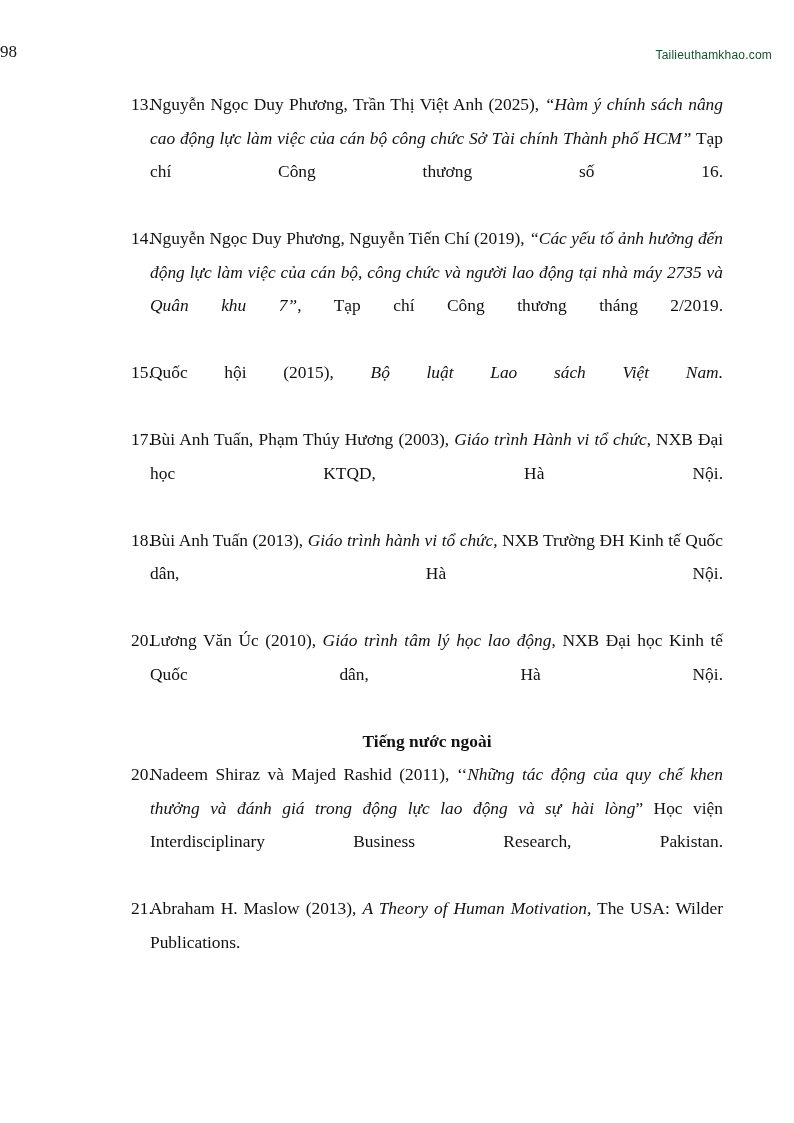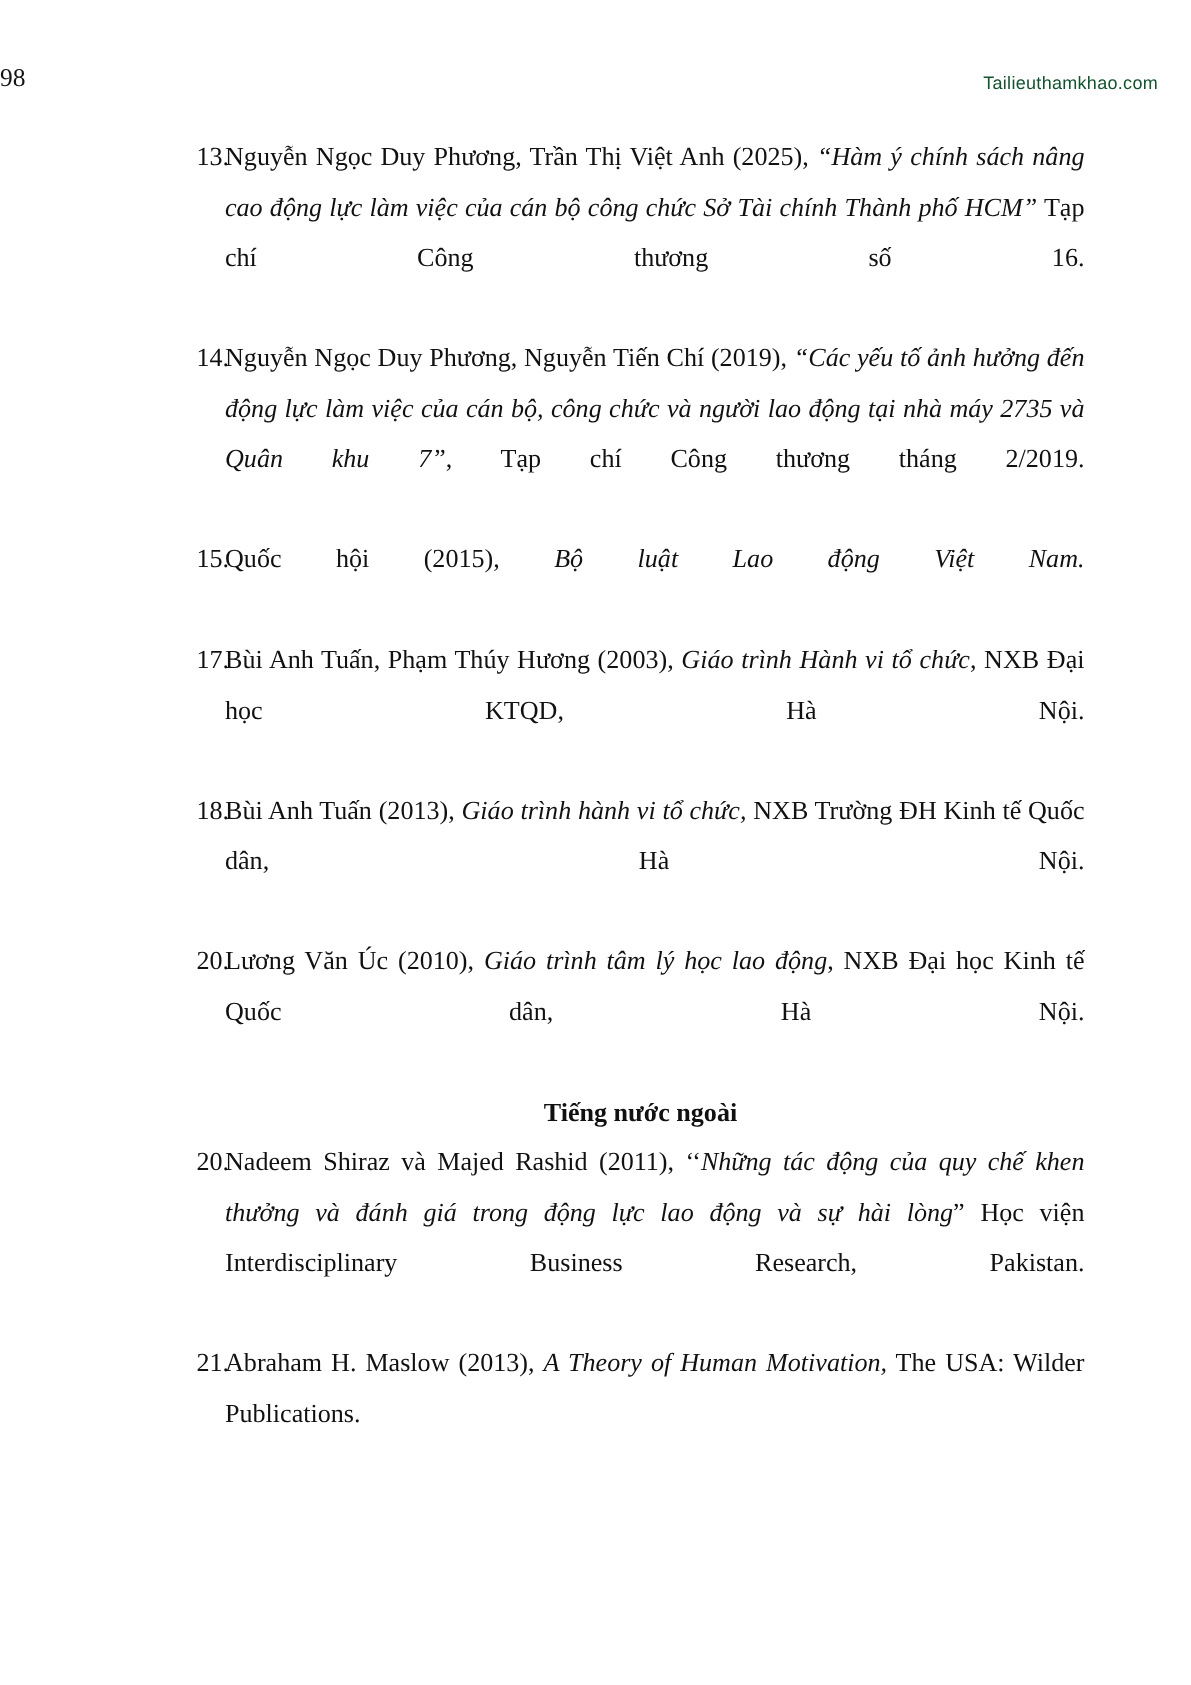--- a/index.html
+++ b/index.html
@@ -93,21 +93,21 @@
 <div class="page">
 
   <div class="watermark">Tailieuthamkhao.com</div>
 
   <div class="page-number">98</div>
 
   <div class="content">
 
   <p class="ref"><span class="num">13.</span><span>Nguyễn Ngọc Duy Phương, Trần Thị Việt Anh (2025), </span><span class="it">“Hàm ý chính sách nâng cao động lực làm việc của cán bộ công chức Sở Tài chính Thành phố HCM”</span><span> Tạp chí Công thương số 16.</span></p>
       <p class="ref"><span class="num">14.</span><span>Nguyễn Ngọc Duy Phương, Nguyễn Tiến Chí (2019), </span><span class="it">“Các yếu tố ảnh hưởng đến động lực làm việc của cán bộ, công chức và người lao động tại nhà máy 2735 và Quân khu 7”</span><span>, Tạp chí Công thương tháng 2/2019.</span></p>
-      <p class="ref"><span class="num">15.</span><span>Quốc hội (2015),  </span><span class="it">Bộ luật Lao động Việt Nam.</span></p>
+      <p class="ref"><span class="num">15.</span><span>Quốc hội (2015),  </span><span class="it">Bộ luật Lao sách Việt Nam.</span></p>
       <p class="ref"><span class="num">17.</span><span>Bùi Anh Tuấn, Phạm Thúy Hương (2003), </span><span class="it">Giáo trình Hành vi tổ chức</span><span>, NXB Đại học KTQD, Hà Nội.</span></p>
       <p class="ref"><span class="num">18.</span><span> Bùi Anh Tuấn (2013), </span><span class="it">Giáo trình hành vi tổ chức,</span><span> NXB Trường ĐH Kinh tế Quốc dân, Hà Nội.</span></p>
       <p class="ref"><span class="num">20.</span><span>Lương Văn Úc (2010), </span><span class="it">Giáo trình tâm lý học lao động</span><span>, NXB Đại học Kinh tế Quốc dân, Hà Nội.</span></p>
       <div class="section-head">Tiếng nước ngoài</div>
       <p class="ref"><span class="num">20.</span><span>Nadeem Shiraz và Majed Rashid (2011), ‘‘</span><span class="it">Những tác động của quy chế khen thưởng và đánh giá trong động lực lao động và sự hài lòng</span><span>” Học viện Interdisciplinary Business Research, Pakistan.</span></p>
       <p class="ref"><span class="num">21.</span><span>Abraham H. Maslow (2013), </span><span class="it">A Theory of Human Motivation,</span><span> The USA: Wilder Publications.</span></p>
     </div>
 
 </div>
 

